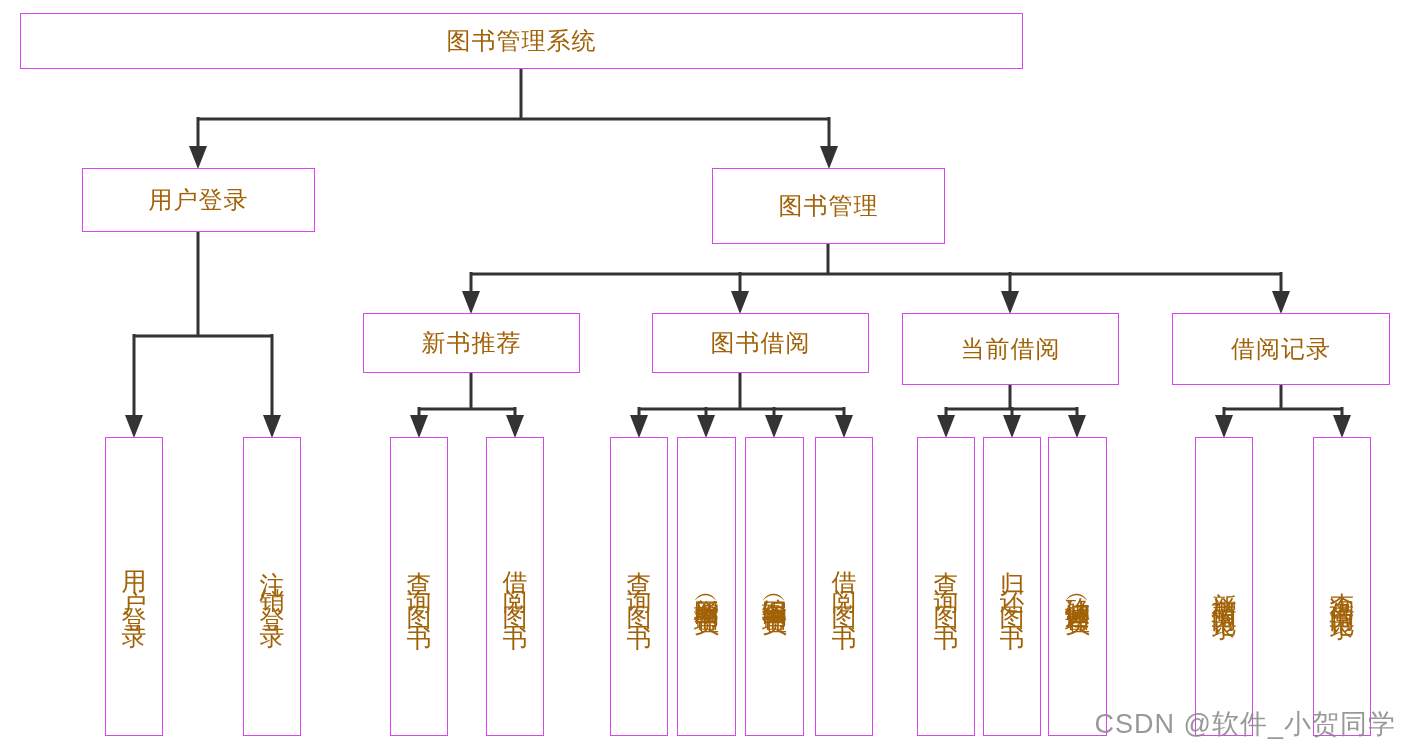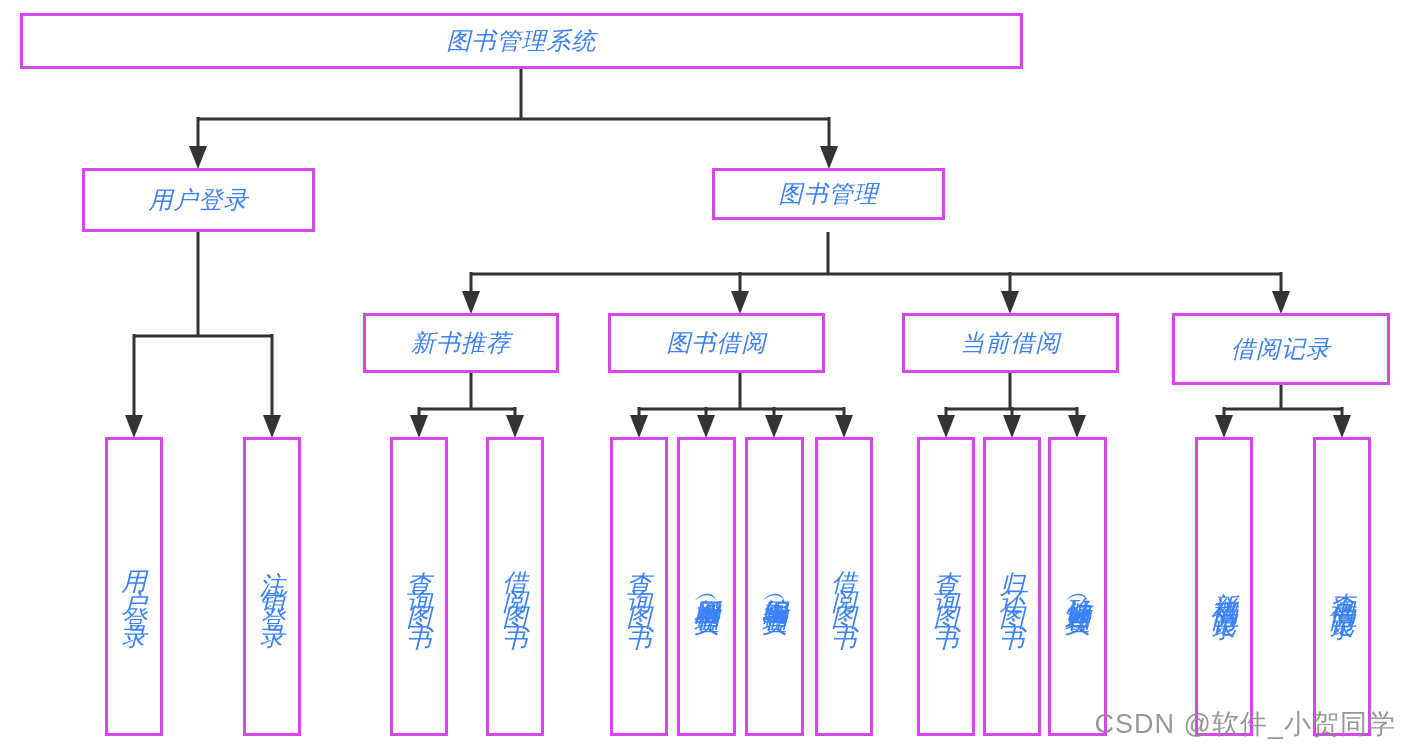--- a/index.html
+++ b/index.html
@@ -18,51 +18,50 @@
   #connector-svg {
     position: absolute;
     left: 0;
     top: 0;
     z-index: 1;
   }
   .node {
     position: absolute;
     box-sizing: border-box;
     background: #ffffff;
-    border: 3px solid #d946ef;
+    border: 1px solid #d946ef;
     display: flex;
     align-items: center;
     justify-content: center;
-    color: #3b82f6;
+    color: #a16207;
     z-index: 2;
-    font-style: italic;
   }
   .node.h {
     font-size: 24px;
     letter-spacing: 1px;
     white-space: nowrap;
   }
   .node.v span {
     writing-mode: vertical-rl;
     text-orientation: mixed;
     font-size: 25px;
     line-height: 1;
     white-space: nowrap;
   }
   .node.v.ls-wide span  { letter-spacing: 18px; }
   .node.v.ls-mid span   { letter-spacing: 5px; }
   .node.v.ls-tight span { letter-spacing: 2px; }
 
   
   .n-root        { left: 20px;   top: 13px;  width: 1003px; height: 56px; }
   .n-user-login  { left: 82px;   top: 168px; width: 233px;  height: 64px; }
-  .n-book-mgmt   { left: 712px;  top: 168px; width: 233px;  height: 52px; }
-  .n-newbook     { left: 363px;  top: 313px; width: 196px;  height: 60px; }
-  .n-borrow      { left: 608px;  top: 313px; width: 217px;  height: 60px; }
-  .n-current     { left: 902px;  top: 313px; width: 217px;  height: 60px; }
+  .n-book-mgmt   { left: 712px;  top: 168px; width: 233px;  height: 76px; }
+  .n-newbook     { left: 363px;  top: 313px; width: 217px;  height: 60px; }
+  .n-borrow      { left: 652px;  top: 313px; width: 217px;  height: 60px; }
+  .n-current     { left: 902px;  top: 313px; width: 217px;  height: 72px; }
   .n-records     { left: 1172px; top: 313px; width: 218px;  height: 72px; }
   .leaf          { top: 437px; width: 58px; height: 299px; }
   .n-l-login     { left: 105px;  }
   .n-l-logout    { left: 243px;  }
   .n-l-nb-query  { left: 390px;  }
   .n-l-nb-borrow { left: 486px;  }
   .n-l-bw-query  { left: 610px;  }
   .n-l-bw-add    { left: 677px; width: 59px; }
   .n-l-bw-edit   { left: 745px; width: 59px; }
   .n-l-bw-borrow { left: 815px;  }

